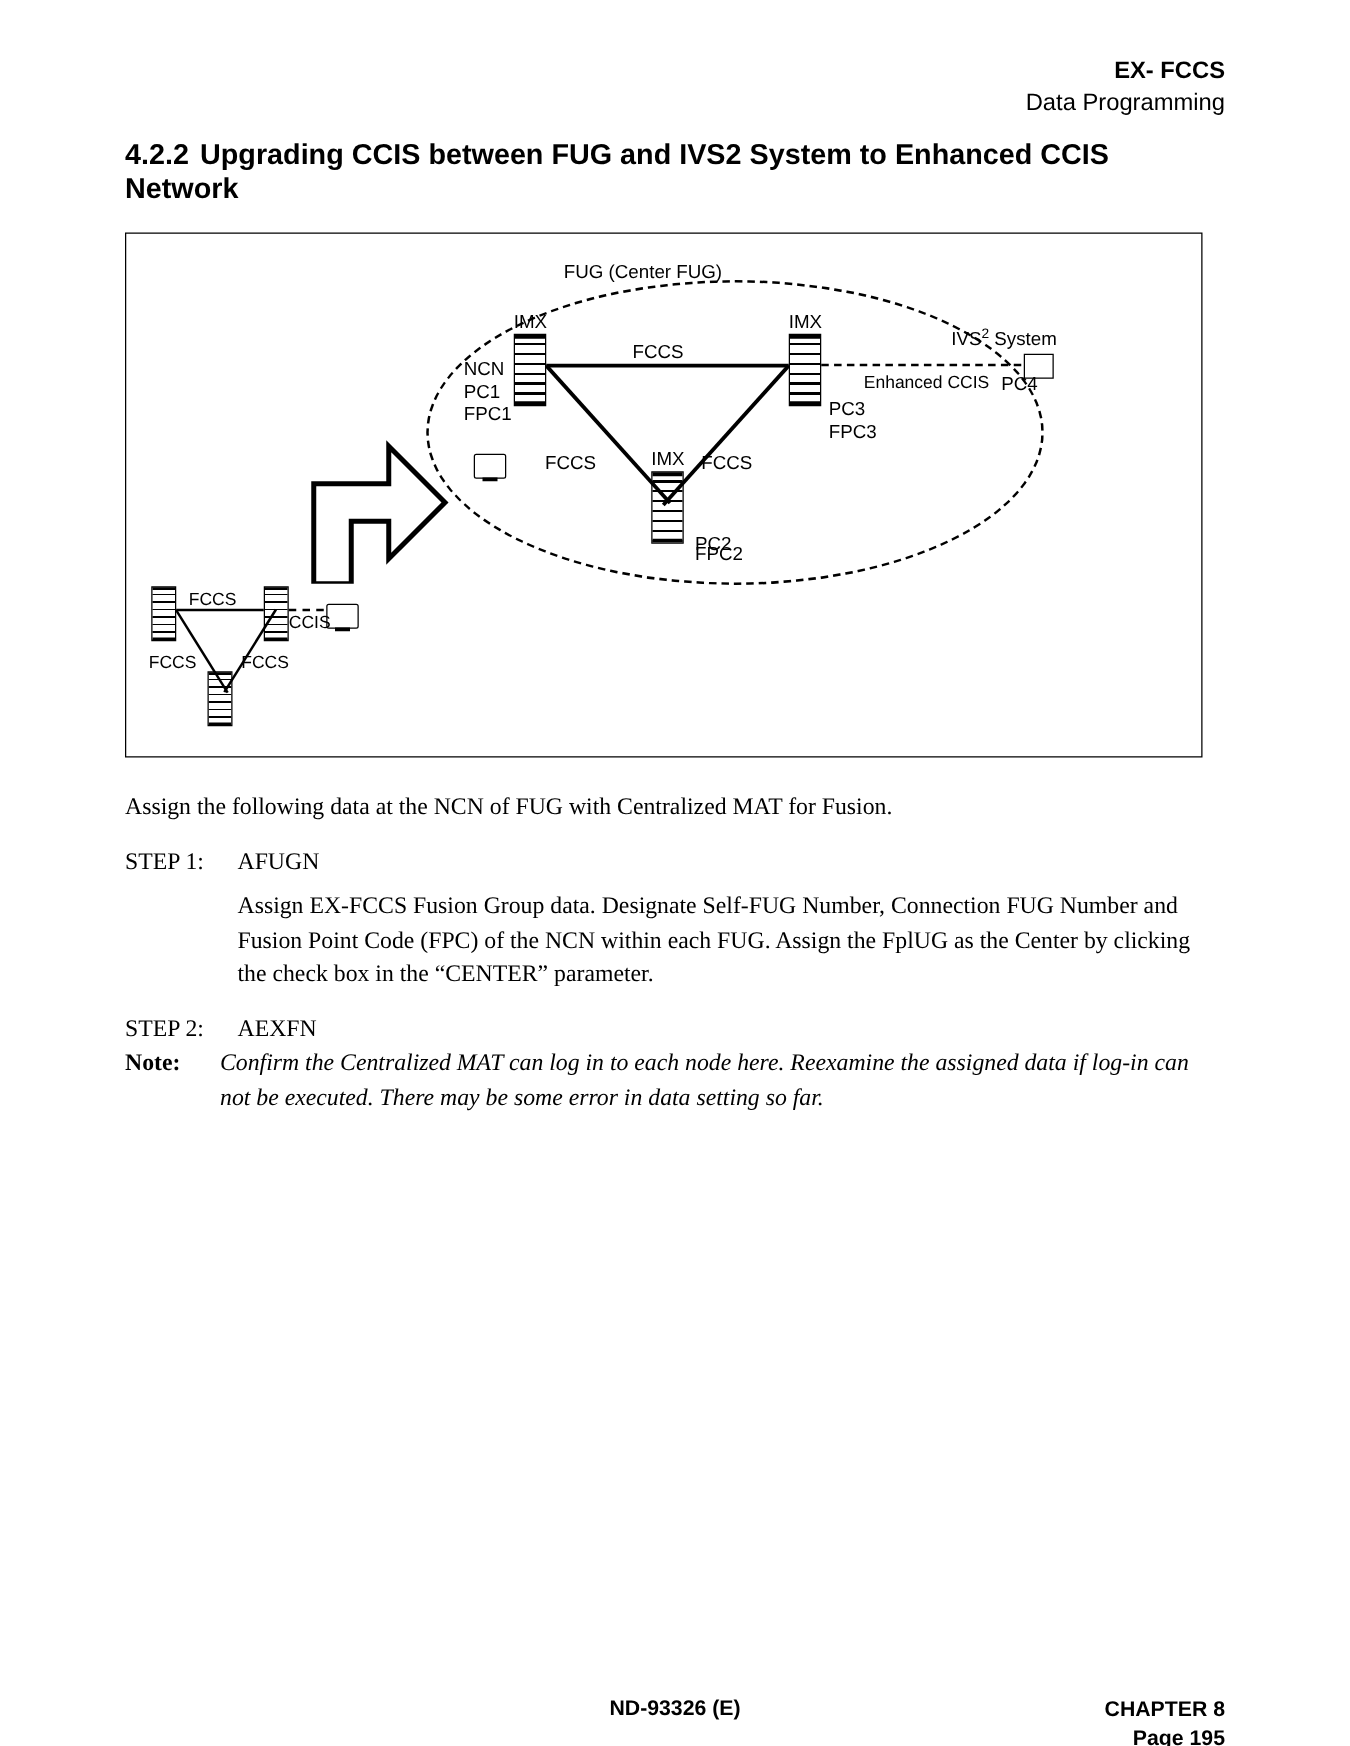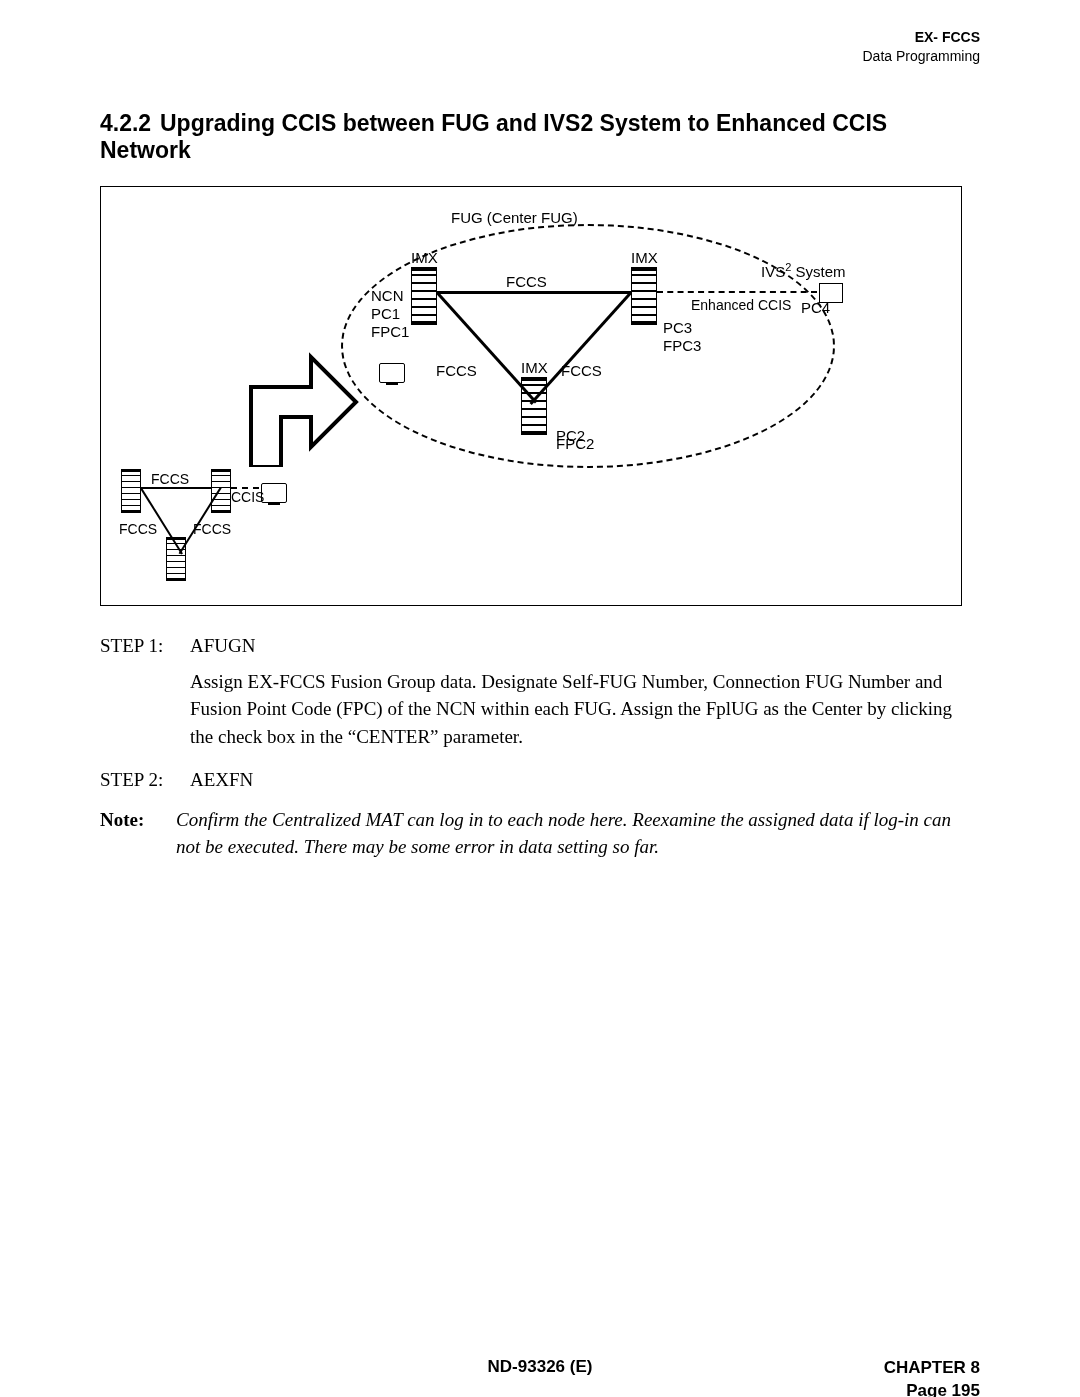--- a/index.html
+++ b/index.html
@@ -1,17 +1,17 @@
 <!DOCTYPE html>
 <html><head>
 <meta charset="utf-8">
 <style>
   html,body{margin:0;padding:0;background:#fff;font-family:"Times New Roman",Times,serif;color:#000}
   .page{width:1080px;height:1397px;position:relative;margin:0 auto;box-sizing:border-box;padding:40px 100px 40px 100px}
-  .hdr{position:absolute;top:28px;right:100px;text-align:right;font-family:Arial,Helvetica,sans-serif;font-size:14px;line-height:1.35}
+  .hdr{position:absolute;top:44px;right:100px;text-align:right;font-family:Arial,Helvetica,sans-serif;font-size:19px;line-height:1.35}
   .hdr .b{font-weight:700}
   .sec-title{font-family:Arial,Helvetica,sans-serif;font-weight:700;font-size:23px;margin-top:70px}
   .sec-title .num{display:inline-block;width:60px}
   .fig{margin-top:22px;border:1.5px solid #000;width:860px;height:418px;position:relative;font-family:Arial,Helvetica,sans-serif;font-size:15px}
   .lbl{position:absolute;white-space:nowrap}
   .sup{font-size:11px;vertical-align:super}
   
   .ellipse{position:absolute;border:2px dashed #000;border-radius:50%/50%;}
   .line{position:absolute;background:#000}
   .thick{height:3px}
@@ -30,21 +30,21 @@
   .pc{position:absolute;width:24px;height:18px;border:1.5px solid #000;border-radius:2px}
   .pc:after{content:"";position:absolute;left:6px;top:18px;width:12px;height:3px;background:#000}
   .arrow{position:absolute}
   .body-text{margin-top:26px;font-size:19px;line-height:1.45}
   .body-text p{margin:0 0 16px 0}
   .subhead{font-weight:700;margin-top:24px}
   .subhead .n{display:inline-block;width:34px}
   .step-row{display:flex;margin-top:8px}
   .step-l{width:90px;flex:0 0 90px}
   .step-r{flex:1}
-  .note-row{display:flex;margin-top:12px}
+  .note-row{display:flex;}
   .note-l{width:76px;flex:0 0 76px;font-weight:700}
   .note-r{flex:1;font-style:italic}
   .ftr{position:absolute;bottom:40px;left:100px;right:100px;font-family:Arial,Helvetica,sans-serif;font-size:17px;font-weight:700}
   .ftr .c{position:absolute;left:0;right:0;text-align:center}
   .ftr .r{position:absolute;right:0;text-align:right;line-height:1.35}
 </style>
 </head>
 <body>
 
 <div class="page">
@@ -107,20 +107,21 @@
     <div class="lbl" style="left:92px;top:334px;font-size:14px">FCCS</div>
     <div class="dash" style="position:absolute;left:130px;top:300px;width:28px"></div>
     <div class="lbl" style="left:130px;top:302px;font-size:14px">CCIS</div>
 
     <svg class="arrow" style="left:130px;top:140px" width="130" height="140">
       <polygon points="20,140 20,60 80,60 80,30 125,75 80,120 80,90 50,90 50,140" fill="#fff" stroke="#000" stroke-width="4"></polygon>
     </svg>
   </div>
 
   <div class="body-text">
+    <p>Assign the following data at the NCN of FUG with Centralized MAT for Fusion.</p>
 
     <div class="step-row">
       <div class="step-l">STEP 1:</div>
       <div class="step-r">AFUGN</div>
     </div>
     <div class="step-row">
       <div class="step-l"></div>
       <div class="step-r">Assign EX-FCCS Fusion Group data. Designate Self-FUG Number, Connection FUG Number and Fusion Point Code (FPC) of the NCN within each FUG. Assign the FplUG as the Center by clicking the check box in the “CENTER” parameter.</div>
     </div>
 

